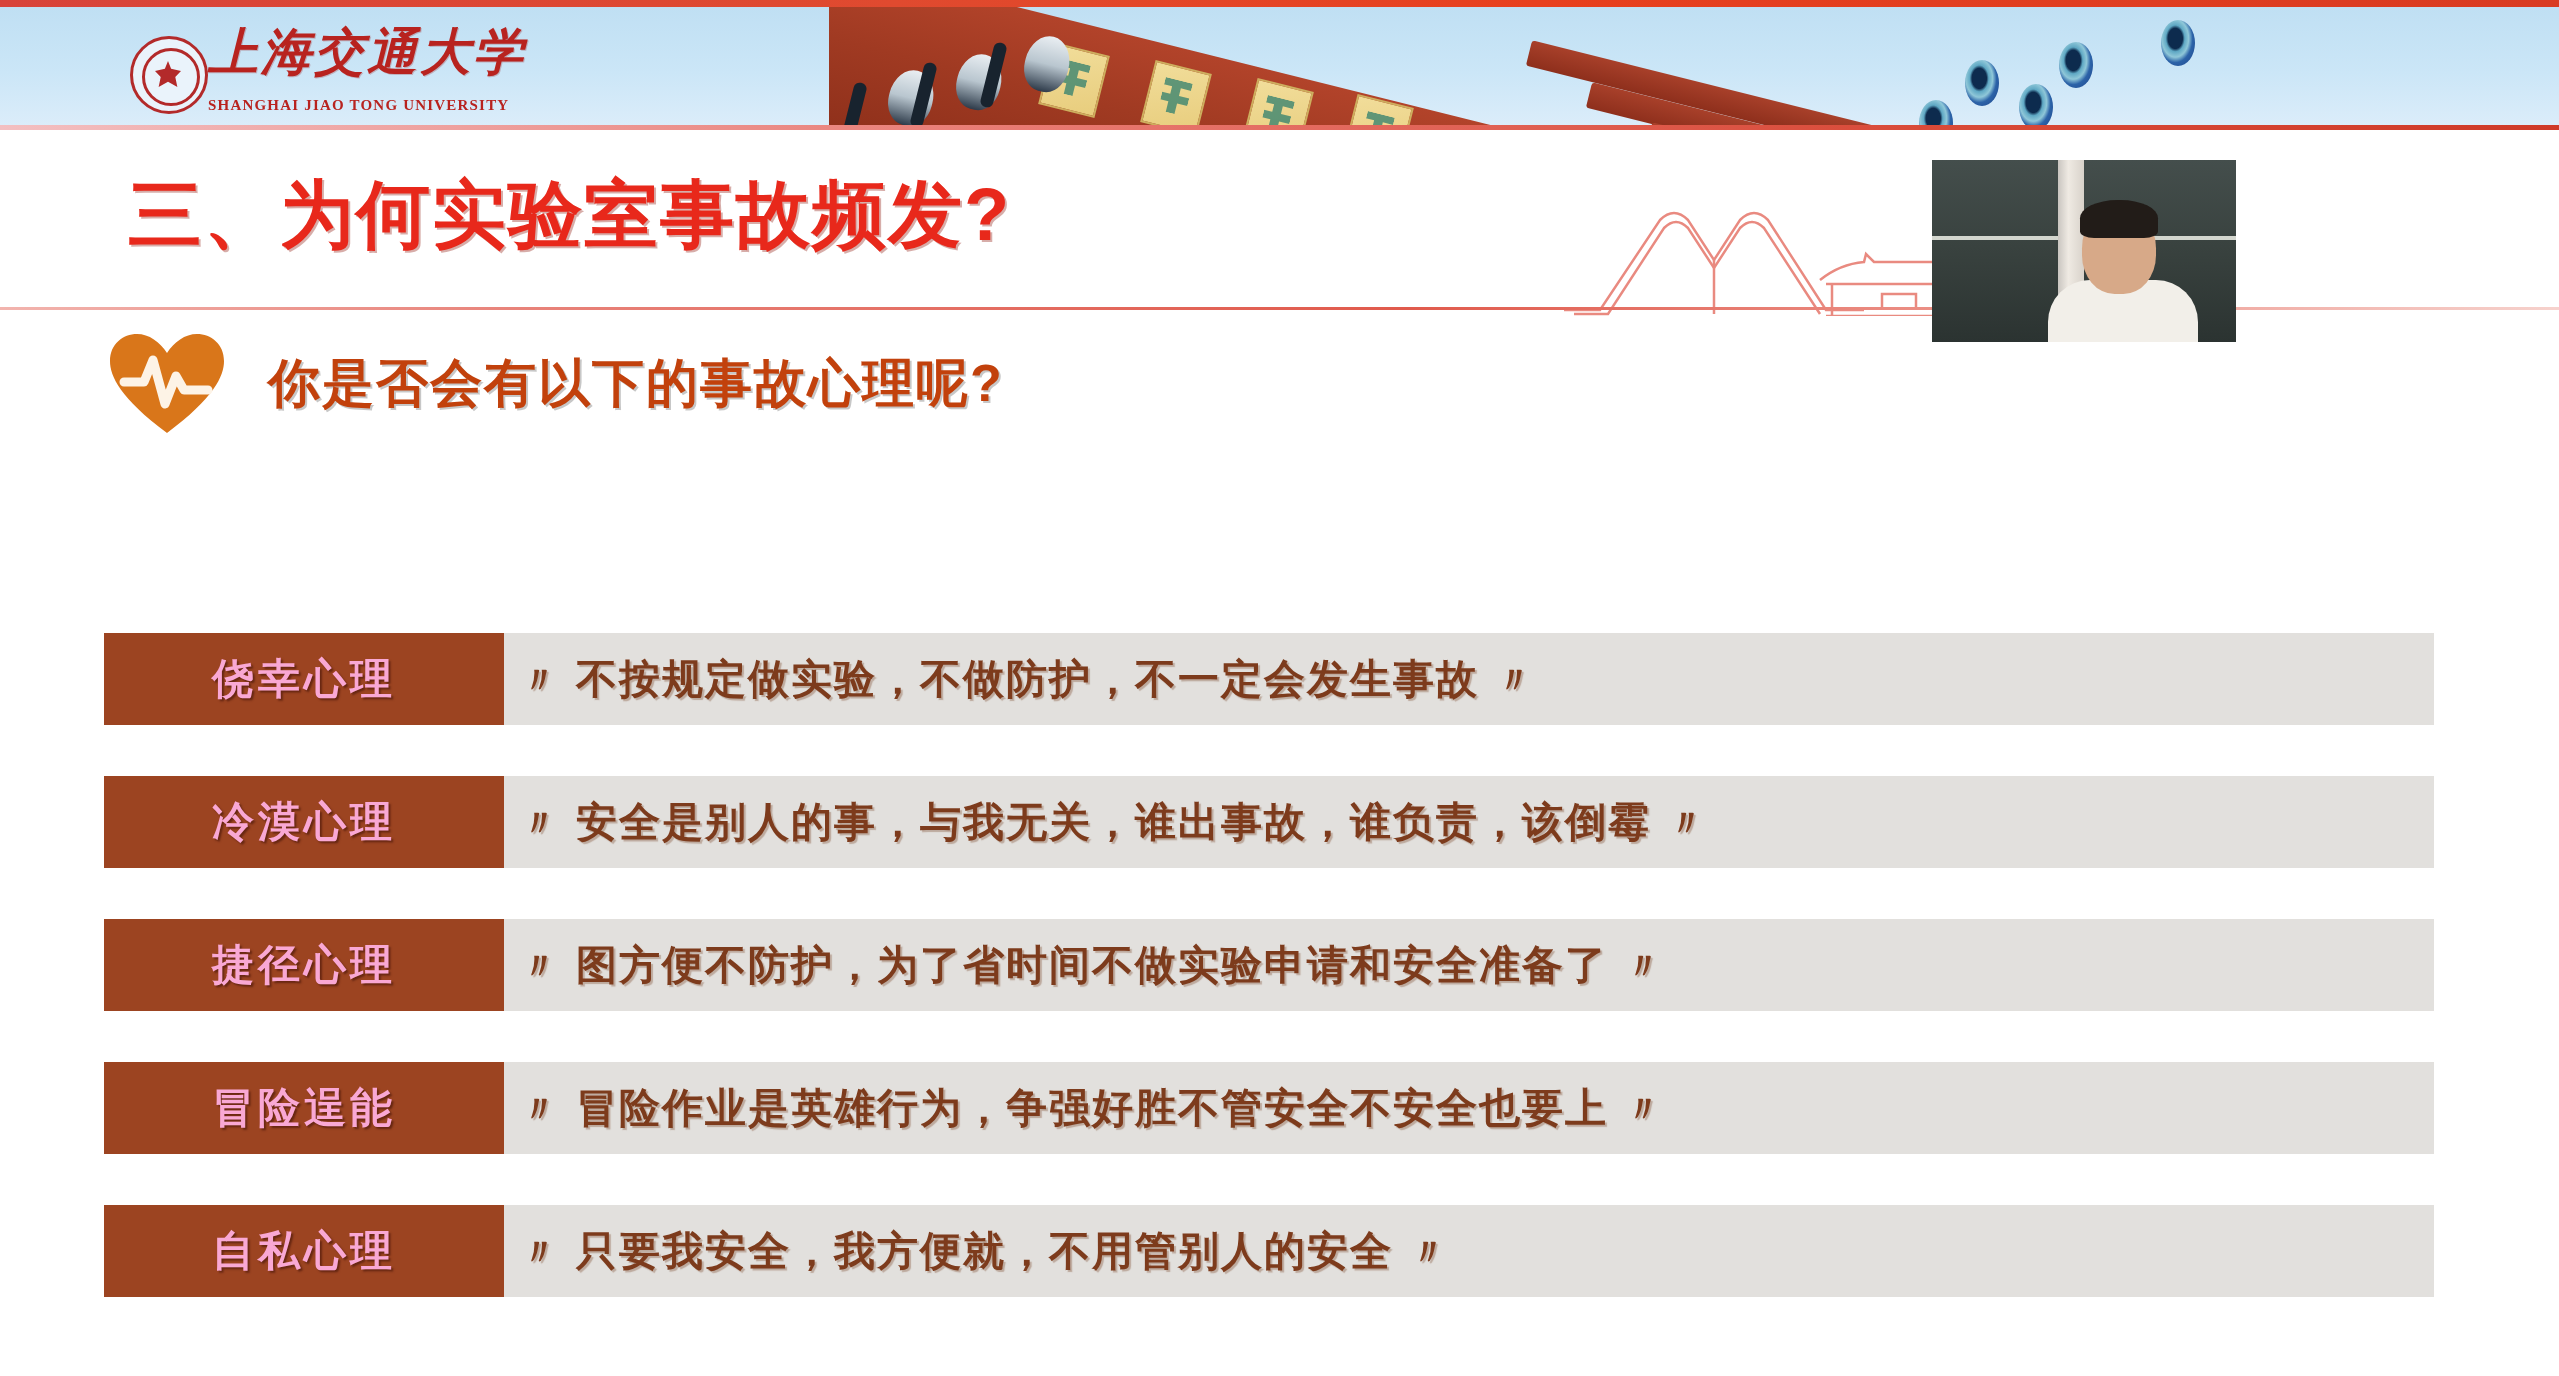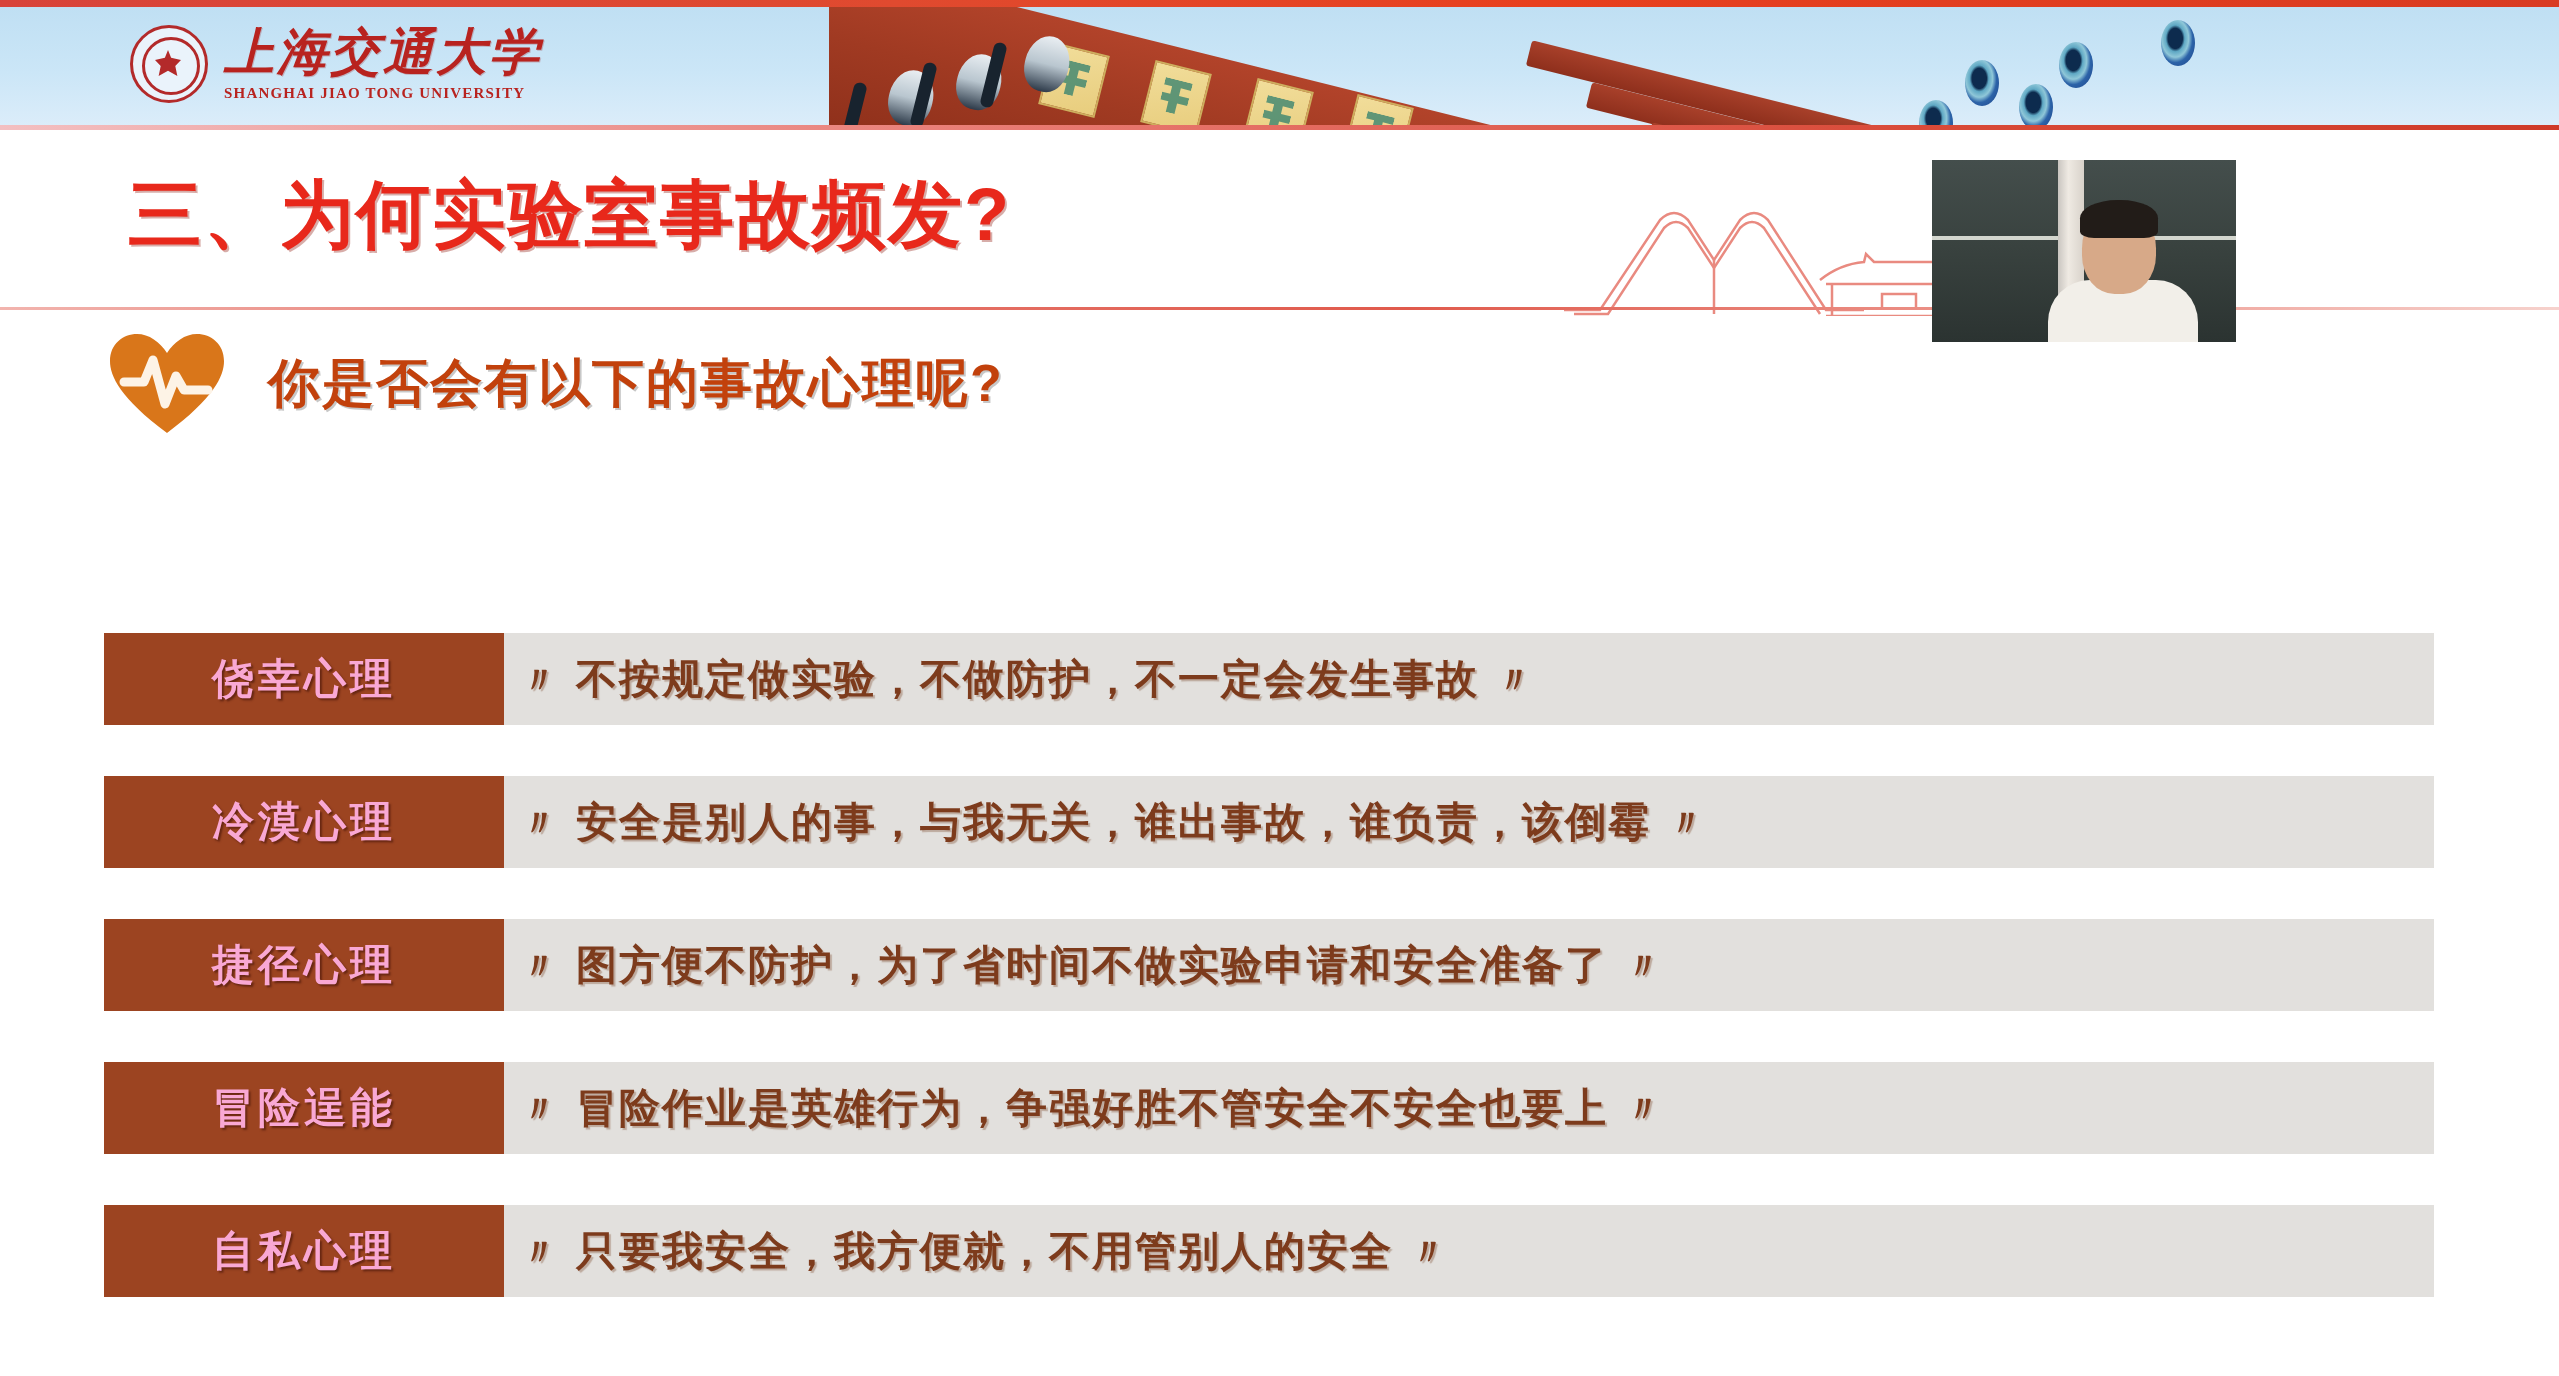--- a/index.html
+++ b/index.html
@@ -111,22 +111,21 @@
     border-radius: 6px;
     transform: rotate(14deg);
   }
 
   .logo-wrap {
     position: absolute;
     left: 130px;
     top: 14px;
     height: 100px;
     display: flex;
-    align-items: center;
-    gap: 16px;
+    align-items: flex-end;
     z-index: 5;
   }
   .logo-seal {
     width: 78px; height: 78px;
     border-radius: 50%;
     border: 3px solid #b32a2a;
     position: relative;
     box-sizing: border-box;
     background: #eaf3fb;
   }
@@ -155,21 +154,21 @@
     letter-spacing: 3px;
     line-height: 1;
     text-shadow: 1px 1px 0 rgba(150,20,20,.25);
   }
   .logo-text-en {
     font-family: "Liberation Serif", "DejaVu Serif", serif;
     font-size: 15px;
     font-weight: bold;
     color: #b8231f;
     letter-spacing: 1.2px;
-    margin-top: 8px;
+    margin-top: 20px;
   }
 
   
   .slide-body {
     position: absolute;
     left: 0; top: 130px;
     width: 2250px;
     height: 1246px;
     background: #ffffff;
   }

